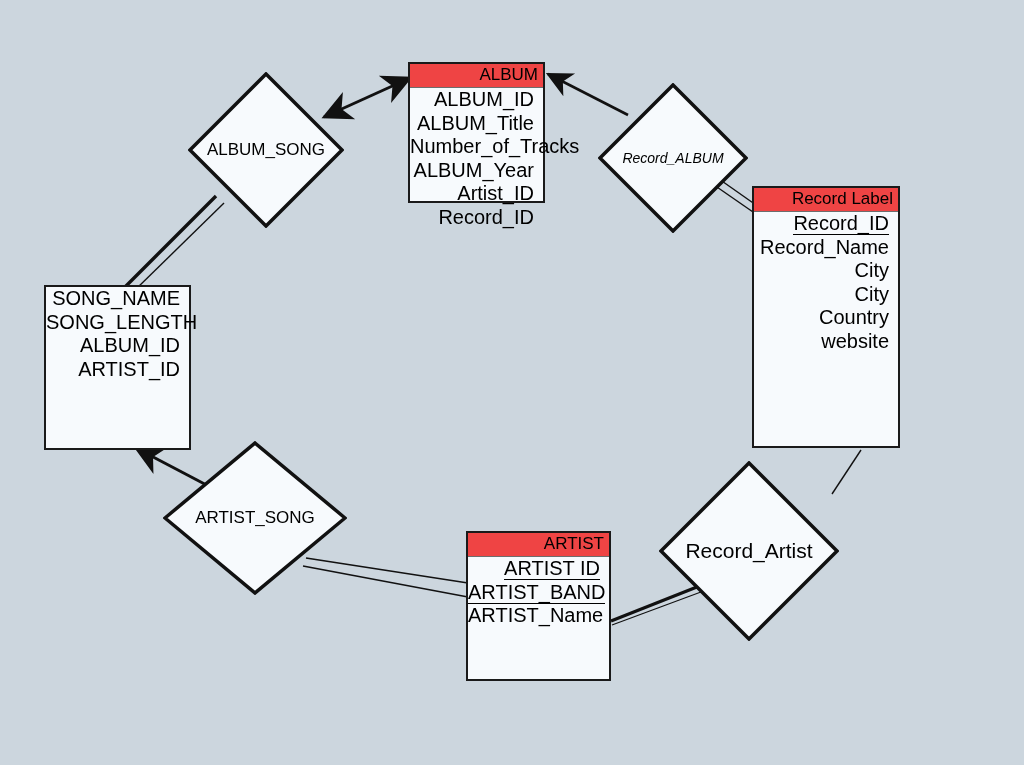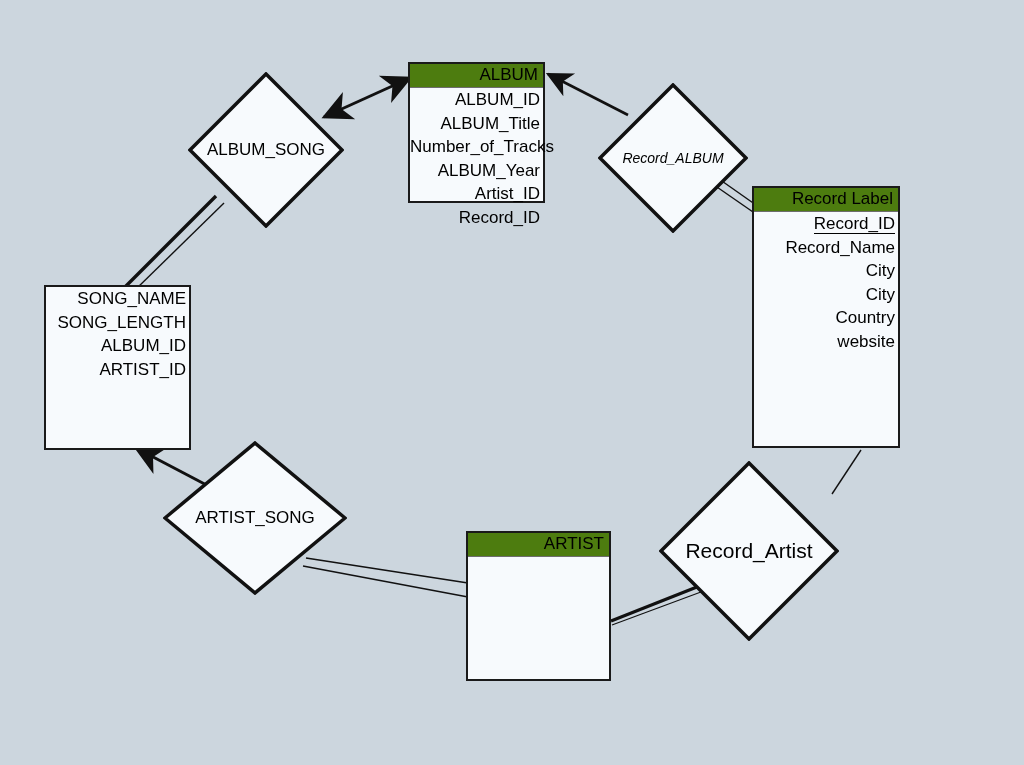--- a/index.html
+++ b/index.html
@@ -32,43 +32,43 @@
 
   
   .entity {
     position: absolute;
     box-sizing: border-box;
     border: 2px solid #1a1a1a;
     background: #f7fafd;
     z-index: 5;
   }
   .entity-title {
-    background: #4d7c0f;
+    background: #ef4444;
     border-bottom: 1px solid #6d6d6d;
     text-align: right;
     font-size: 17px;
     color: #000;
     line-height: 22px;
     height: 23px;
     padding-right: 5px;
     white-space: nowrap;
     overflow: visible;
   }
   .attr-list {
     list-style: none;
     margin: 0;
     padding: 0;
     text-align: right;
   }
   .attr {
-    font-size: 17px;
+    font-size: 20px;
     line-height: 23.5px;
     color: #000;
     white-space: nowrap;
-    padding-right: 3px;
+    padding-right: 9px;
     overflow: visible;
   }
   .attr.pk > span {
     border-bottom: 1.5px solid #000;
   }
 
   
   .rel {
     position: absolute;
     z-index: 6;
@@ -166,20 +166,25 @@
           <li class="attr pk"><span>Record_ID</span></li>
           <li class="attr"><span>Record_Name</span></li>
           <li class="attr"><span>City</span></li>
           <li class="attr"><span>City</span></li>
           <li class="attr"><span>Country</span></li>
           <li class="attr"><span>website</span></li>
         </ul>
       </div>
       <div class="entity" style="left: 466px; top: 531px; width: 145px; height: 150px;">
         <div class="entity-title">ARTIST</div>
+        <ul class="attr-list">
+          <li class="attr pk"><span>ARTIST ID</span></li>
+          <li class="attr pk"><span>ARTIST_BAND</span></li>
+          <li class="attr"><span>ARTIST_Name</span></li>
+        </ul>
       </div>
     </div>
 
   <div id="relationships">
       <div class="rel" style="left: 188px; top: 72px; width: 156px; height: 156px;">
         <svg class="diamond" viewBox="0 0 156 156">
           <polygon points="78,2 154,78 78,154 2,78" fill="#f7fafd" stroke="#111" stroke-width="3.5"></polygon>
         </svg>
         <div class="rel-label" style="font-size: 17px;">ALBUM_SONG</div>
       </div>

